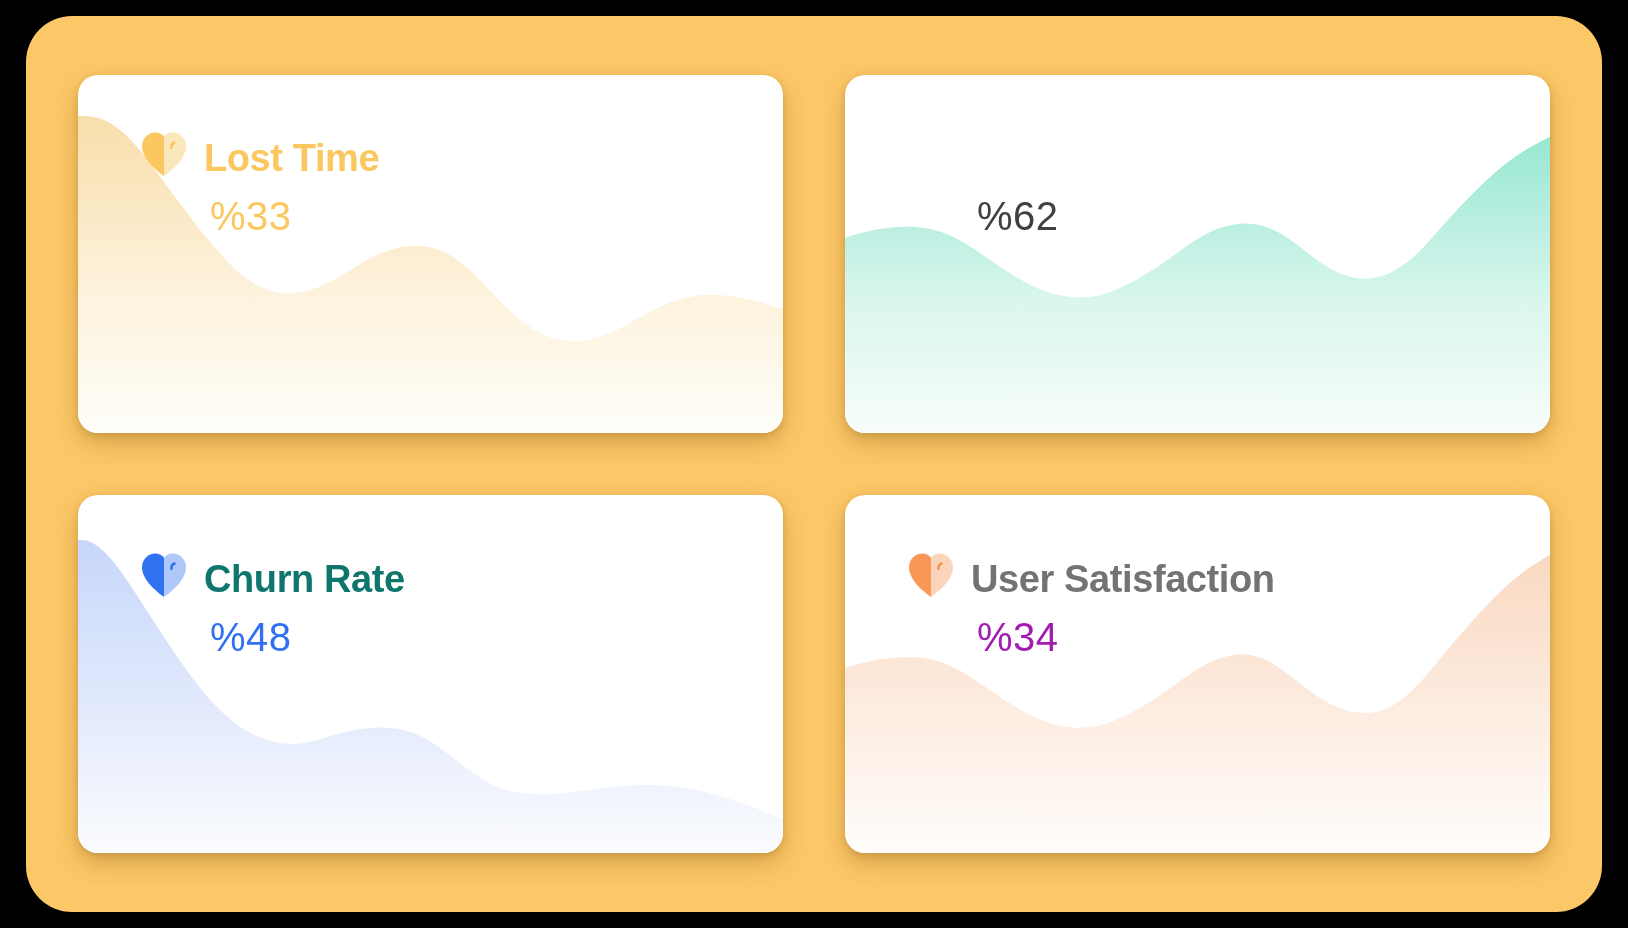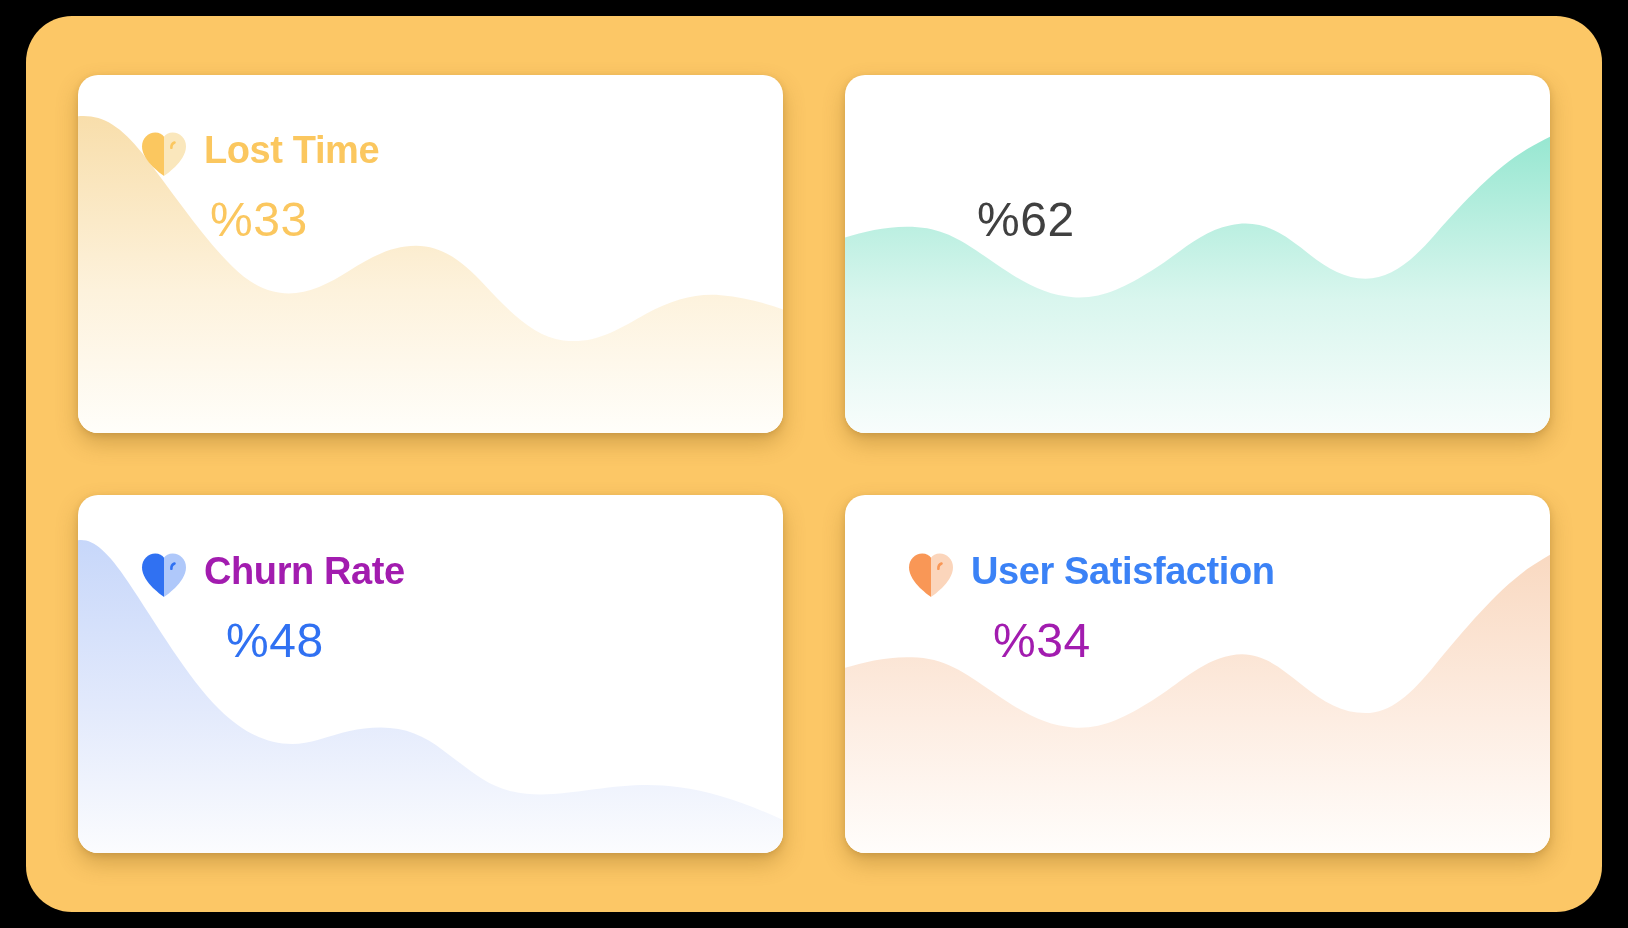--- a/index.html
+++ b/index.html
@@ -52,21 +52,21 @@
     width: 100%;
     height: 100%;
     display: block;
   }
 
   .card-head {
     position: absolute;
     left: 62px;
     top: 56px;
     display: flex;
-    align-items: flex-start;
+    align-items: flex-end;
     gap: 16px;
     z-index: 3;
   }
 
   .heart-icon {
     display: block;
     width: 48px;
     height: 46px;
     flex: 0 0 auto;
   }
@@ -76,30 +76,30 @@
     font-weight: bold;
     letter-spacing: -0.4px;
     white-space: nowrap;
     line-height: 1;
   }
 
   .card-value {
     position: absolute;
     left: 132px;
     top: 121px;
-    font-size: 48px;
+    font-size: 40px;
     font-weight: 300;
     letter-spacing: 0.5px;
     line-height: 1;
     z-index: 3;
   }
 
   
   .card.row2 .card-head { top: 57px; }
-  .card.row2 .card-value { top: 122px; margin-left: 16px; }
+  .card.row2 .card-value { top: 122px; }
 </style>
 </head>
 <body>
 
 <div id="frame">
   <div id="grid">
 
     <div class="card row1">
       <svg class="wave" viewBox="0 0 680 348" preserveAspectRatio="none">
         <defs>
@@ -159,21 +159,21 @@
                  C316,226 334,234 352,248 C374,264 392,282 418,288
                  C444,294 468,290 498,286 C528,282 552,280 580,284
                  C612,288 646,300 680,316 L680,348 L0,348 Z" fill="url(#gradChurn)"></path>
       </svg>
       <div class="card-head">
         <svg class="heart-icon" viewBox="0 0 48 46">
           <path d="M24 45 C24 45 2 30.5 2 15.5 C2 7.2 8.2 1.5 15.3 1.5 C19.3 1.5 22.3 3.4 24 5.8 L24 45 Z" fill="#3071F2"></path>
           <path d="M24 45 C24 45 46 30.5 46 15.5 C46 7.2 39.8 1.5 32.7 1.5 C28.7 1.5 25.7 3.4 24 5.8 L24 45 Z" fill="#AFC8FA"></path>
           <path d="M34.5 11.5 C32.3 12.4 31.2 14.4 31.4 16.8" stroke="#3071F2" stroke-width="2.6" stroke-linecap="round" fill="none"></path>
         </svg>
-        <span class="card-title" style="color:#a21caf">Churn Rate</span>
+        <span class="card-title" style="color:#0f766e">Churn Rate</span>
       </div>
       <div class="card-value" style="color:#3071F2">%48</div>
     </div>
 
     <div class="card row2">
       <svg class="wave" viewBox="0 0 680 348" preserveAspectRatio="none">
         <defs>
           <linearGradient id="gradSat" x1="0" y1="0" x2="0" y2="1">
             <stop offset="0%" stop-color="#F9D9C1"></stop>
             <stop offset="55%" stop-color="#FDEDE2"></stop>
@@ -186,19 +186,19 @@
                  C462,202 480,212 502,212 C526,212 546,194 570,164
                  C598,130 628,94 658,72 C666,66 674,62 680,58
                  L680,348 L0,348 Z" fill="url(#gradSat)"></path>
       </svg>
       <div class="card-head">
         <svg class="heart-icon" viewBox="0 0 48 46">
           <path d="M24 45 C24 45 2 30.5 2 15.5 C2 7.2 8.2 1.5 15.3 1.5 C19.3 1.5 22.3 3.4 24 5.8 L24 45 Z" fill="#F99756"></path>
           <path d="M24 45 C24 45 46 30.5 46 15.5 C46 7.2 39.8 1.5 32.7 1.5 C28.7 1.5 25.7 3.4 24 5.8 L24 45 Z" fill="#FBD5BB"></path>
           <path d="M34.5 11.5 C32.3 12.4 31.2 14.4 31.4 16.8" stroke="#F99756" stroke-width="2.6" stroke-linecap="round" fill="none"></path>
         </svg>
-        <span class="card-title" style="color:#3b82f6">User Satisfaction</span>
+        <span class="card-title" style="color:#737373">User Satisfaction</span>
       </div>
       <div class="card-value" style="color:#a21caf">%34</div>
     </div>
 
   </div>
 </div>
 
 </body></html>

